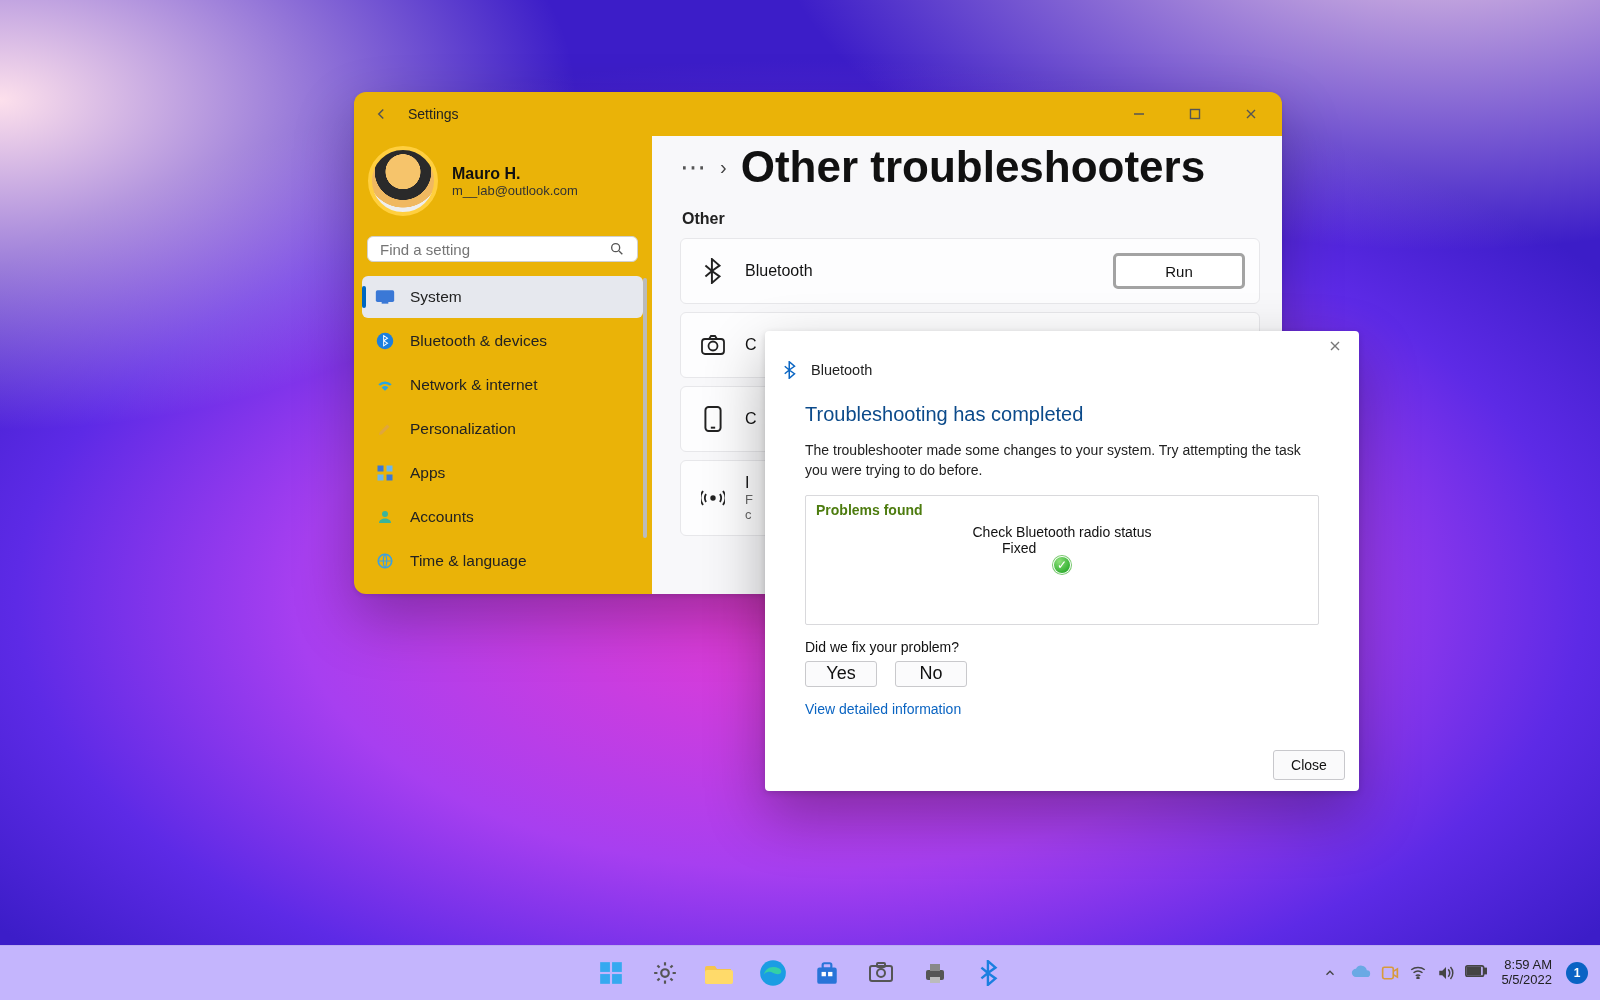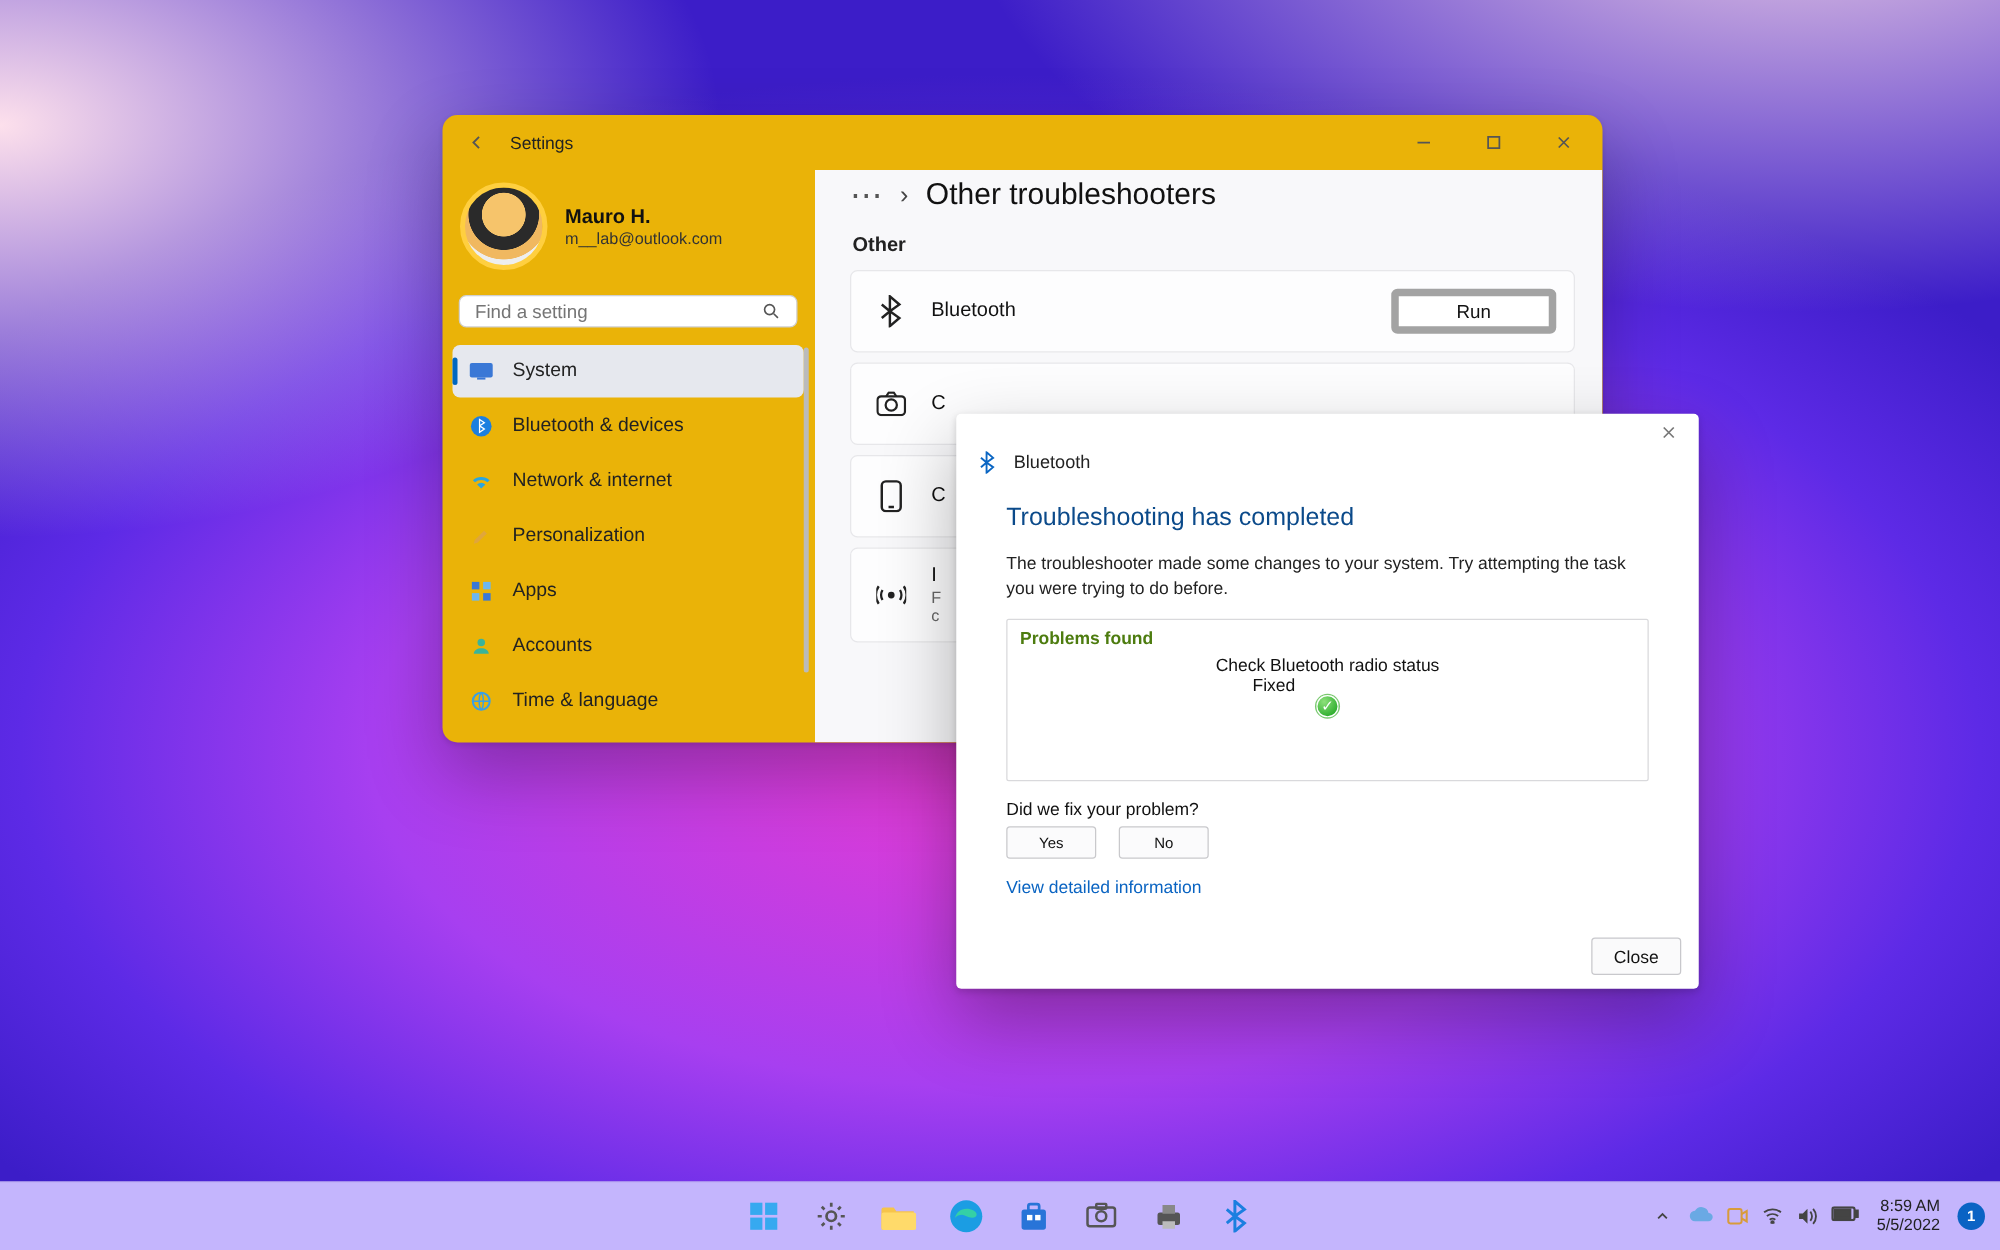--- a/index.html
+++ b/index.html
@@ -103,33 +103,33 @@
     content:"";position:absolute;left:0;top:10px;bottom:10px;width:4px;border-radius:3px;background:#0067c0;
   }
   .nav-icon{width:22px;height:22px;display:flex;align-items:center;justify-content:center;font-size:16px;}
 
   .content{
     flex:1; padding:6px 22px 12px 28px; background:#f8f8fa; overflow:hidden;
   }
   .breadcrumb{ display:flex; align-items:center; gap:14px; margin-bottom:18px;}
   .breadcrumb .dots{font-size:26px;color:#555;line-height:0.5;}
   .breadcrumb .chev{font-size:20px;color:#444;}
-  .breadcrumb h1{font-size:24px;font-weight:400;color:#111;}
+  .breadcrumb h1{font-size:44px;font-weight:700;color:#111;}
 
   .section-label{font-weight:600;font-size:16px;color:#222;margin:0 0 10px 2px;}
 
   .card{
     background:#fdfdfe;border:1px solid #e7e7ea;border-radius:6px;
     height:66px;display:flex;align-items:center;gap:18px;padding:0 14px 0 18px;
     margin-bottom:8px;
   }
   .card .c-icon{width:28px;height:28px;display:flex;align-items:center;justify-content:center;color:#333;font-size:22px;}
   .card .c-label{font-size:16px;color:#111;flex:1;}
   .run-btn{
-    width:132px;height:36px;background:#fff;border:6px solid #a3a3a3;border-radius:5px;
+    width:132px;height:36px;background:#fff;border:3px solid #a3a3a3;border-radius:5px;
     font-size:15px;color:#111;display:flex;align-items:center;justify-content:center;
   }
 
   
   .troubleshooter{
     position:absolute; left:765px; top:331px; width:594px; height:460px;
     background:#fff; border-radius:4px;
     box-shadow:0 25px 60px rgba(0,0,0,0.30), 0 2px 6px rgba(0,0,0,0.15);
     display:flex;flex-direction:column;
   }
@@ -150,21 +150,21 @@
   .problems .row .ps{width:120px;}
   .pchk{
     width:18px;height:18px;border-radius:50%;
     background:radial-gradient(circle at 35% 30%, #8de07a, #2fae2f 70%);
     display:flex;align-items:center;justify-content:center;color:#fff;font-size:12px;
     box-shadow:inset 0 0 0 1px #fff, 0 0 0 1px #79c86e;
   }
   .feedback{margin-top:14px;font-size:14px;color:#111;}
   .fb-btns{margin-top:6px;display:flex;gap:18px;}
   .fb-btns button{
-    width:72px;height:26px;border:1px solid #c9c9cc;background:#fbfbfc;font-size:12px;color:#111;border-radius:3px;
+    width:72px;height:26px;border:1px solid #c9c9cc;background:#fbfbfc;font-size:18px;color:#111;border-radius:3px;
   }
   .viewmore{margin-top:14px;font-size:14px;color:#0a64c2;}
   .ts-foot{height:52px;border-top:0;display:flex;justify-content:flex-end;align-items:center;padding:0 14px;}
   .ts-foot button{
     width:72px;height:30px;border:1px solid #c8c8cc;background:#fafafb;font-size:14px;color:#111;border-radius:3px;
   }
 
   
   svg{display:block;}
 </style>

